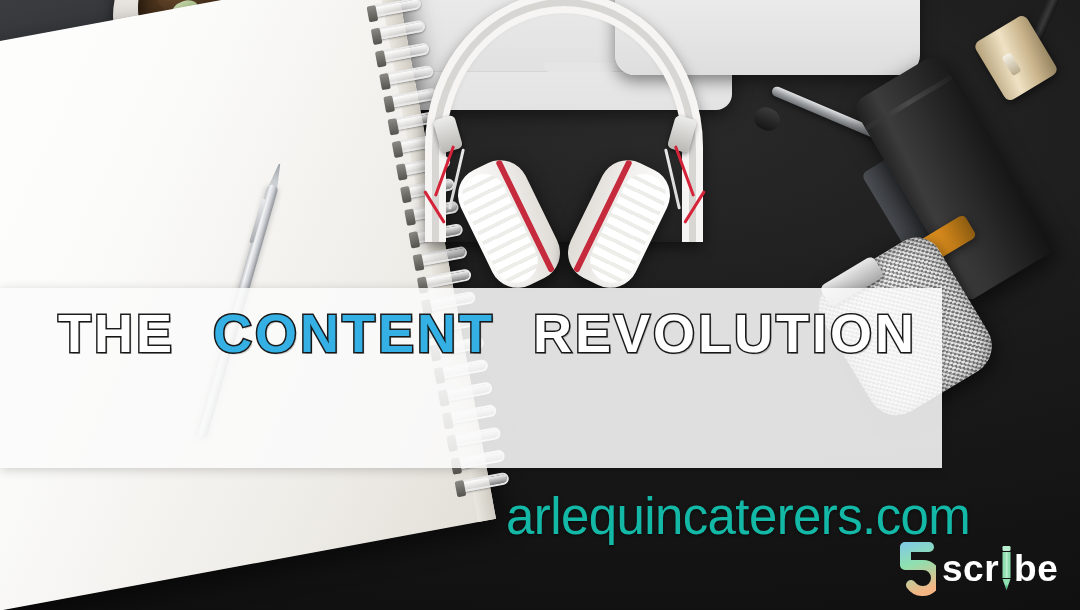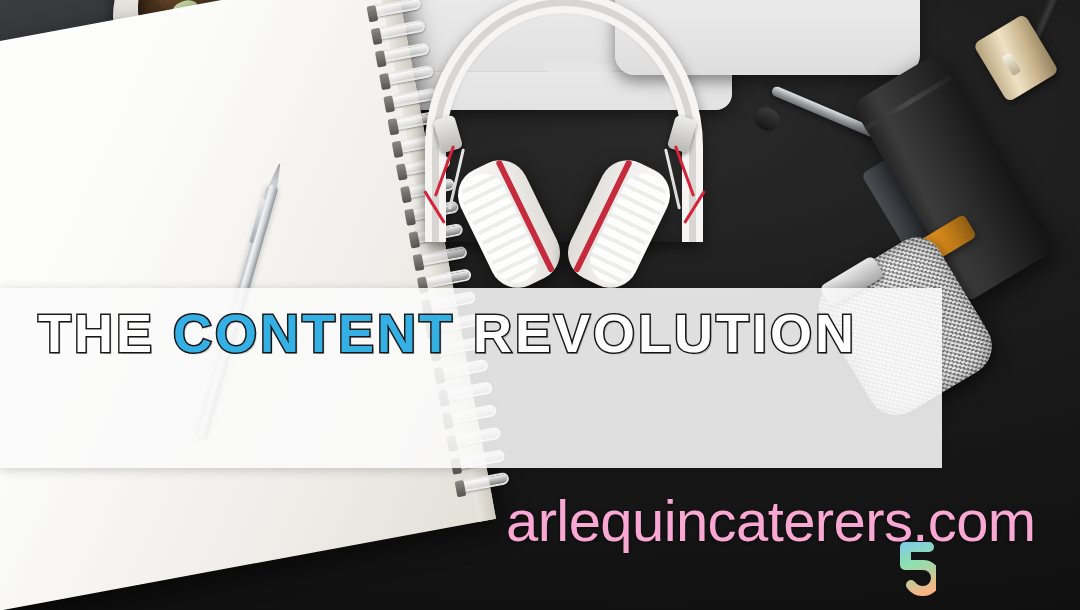--- a/index.html
+++ b/index.html
@@ -250,21 +250,21 @@
     background:rgba(250,250,250,.88);
     box-shadow:0 2px 10px rgba(0,0,0,.18);
   }
 
   .headline{
     position:absolute; left:38px; top:18px;
     font-size:54px; font-weight:700; letter-spacing:3px;
     line-height:1; white-space:nowrap;
     font-family:"Liberation Sans", sans-serif;
   }
-  .headline span{ display:inline-block; }
+  .headline span{ display:inline-block;margin-left:20px; }
   .hl-outline{
     color:#ffffff;
     -webkit-text-stroke:3px #1b1b1b;
     paint-order:stroke fill;
     text-shadow:2px 2px 0 rgba(0,0,0,.18);
   }
   .hl-blue{
     color:#35b0e4;
     -webkit-text-stroke:3px #1b1b1b;
     paint-order:stroke fill;
@@ -277,22 +277,22 @@
     font-size:36px; font-weight:700; letter-spacing:-.3px;
     line-height:1; white-space:nowrap; color:#111111;
     font-family:"Liberation Sans", sans-serif;
   }
   .sub-green{ color:#3cb44a; }
   .sub-orange{ color:#f5a01b; }
 
   
   .url{
     position:absolute; left:506px; top:487px;
-    font-size:58px; font-weight:400; letter-spacing:-.6px;
-    color:#f9a8d4; white-space:nowrap;
+    font-size:51px; font-weight:400; letter-spacing:-.6px;
+    color:#14b8a6; white-space:nowrap;
     font-family:"Liberation Sans", sans-serif;
     text-shadow:0 1px 3px rgba(0,0,0,.6);
   }
 
   .logo{
     position:absolute; left:890px; top:540px;
     display:flex; align-items:center; gap:6px; height:56px;
   }
   .logo-five{ width:46px; height:56px; display:block; }
   .logo-word{
@@ -444,15 +444,26 @@
     <svg class="logo-five" viewBox="0 0 46 56">
       <defs>
         <linearGradient id="fiveGrad" x1="0" y1="0" x2="0.25" y2="1">
           <stop offset="0%" stop-color="#7ec8e8"></stop>
           <stop offset="45%" stop-color="#8fe0b0"></stop>
           <stop offset="100%" stop-color="#f5b583"></stop>
         </linearGradient>
       </defs>
       <path fill="url(#fiveGrad)" d="M10 2 h29 a5 5 0 0 1 0 10 h-18 v8 h12 a18 18 0 0 1 0 36 a19 19 0 0 1 -16 -8 a5 5 0 0 1 8 -6 a10 10 0 0 0 8 4 a8 8 0 0 0 0 -16 h-18 a5 5 0 0 1 -5 -5 v-18 a5 5 0 0 1 5 -5 z"></path>
     </svg>
+    <div class="logo-word">
+      <span>scr</span>
+      <svg class="logo-pencil" viewBox="0 0 13 44">
+        <rect x="2.5" y="0" width="8" height="5" rx="1.2" fill="#b9efd0"></rect>
+        <rect x="2.5" y="6" width="8" height="26" fill="#8fe0b0"></rect>
+        <rect x="5.6" y="6" width="2" height="26" fill="#b9efd0"></rect>
+        <polygon points="2.5,33 10.5,33 6.5,44" fill="#8fe0b0"></polygon>
+        <polygon points="5.2,39.5 7.8,39.5 6.5,44" fill="#4fae7e"></polygon>
+      </svg>
+      <span>be</span>
+    </div>
   </div>
 
 </div>
 
 </body></html>

